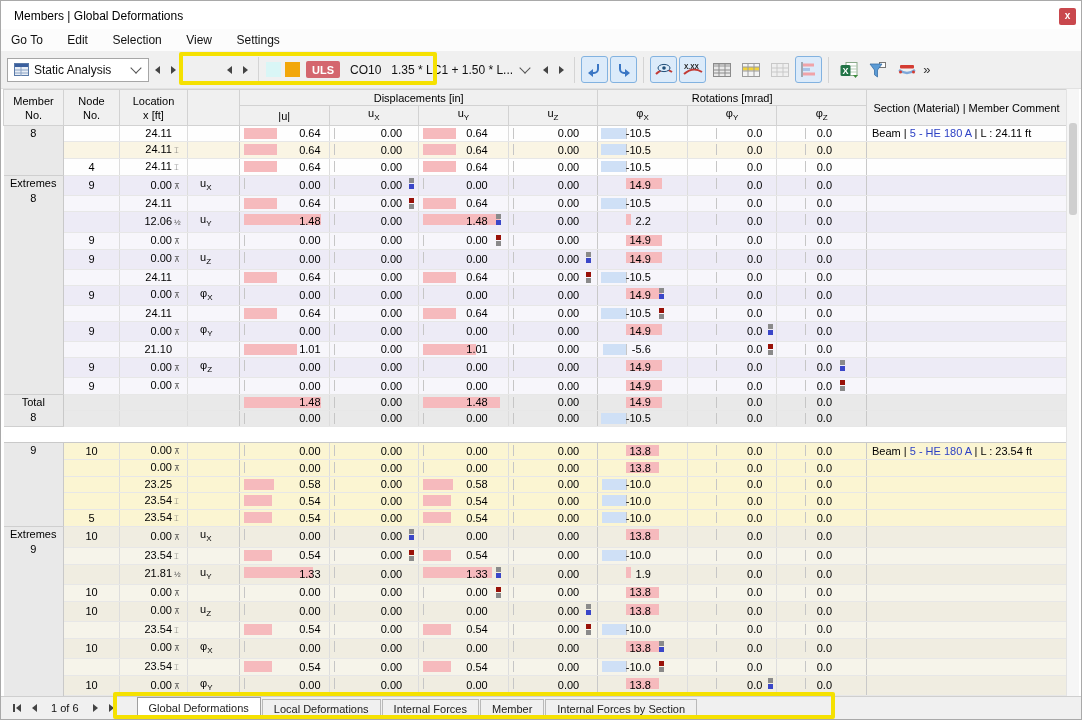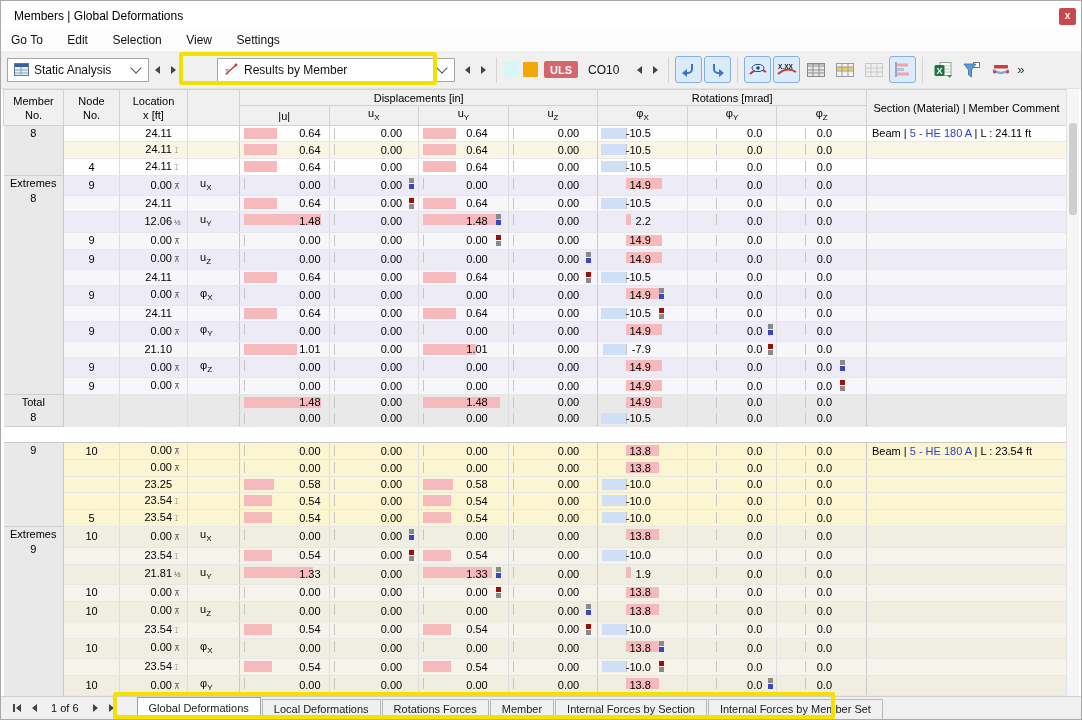--- a/index.html
+++ b/index.html
@@ -133,44 +133,35 @@
       <span class="lbl">Static Analysis</span>
       <i class="chev"></i>
     </div>
     <div class="arrbtn">
         <i class="tri l"></i>
       </div>
     <div class="arrbtn">
         <i class="tri r"></i>
       </div>
     <div style="width:36px;"></div>
-    <div class="combo" style="width:238px;">
-      <span style="margin-right:6px;">
-        <svg width="14" height="13" viewBox="0 0 14 13">
-            <line x1="2" y1="11" x2="12" y2="2" stroke="#c23b36" stroke-width="1.6"></line>
-            <circle cx="12" cy="2" r="1.4" fill="#c23b36"></circle>
-            <line x1="3" y1="6.5" x2="3" y2="11" stroke="#8a8a8a"></line>
-            <line x1="1.5" y1="6.5" x2="4.5" y2="6.5" stroke="#8a8a8a"></line>
-            <line x1="1.5" y1="11" x2="4.5" y2="11" stroke="#8a8a8a"></line>
-          </svg>
-      </span>
-      <span class="lbl">Results by Member</span>
-      <i class="chev"></i>
-    </div>
     <div class="arrbtn" style="margin-left:4px;">
         <i class="tri l"></i>
       </div>
     <div class="arrbtn">
         <i class="tri r"></i>
       </div>
     <div class="tsep"></div>
     <div class="swatch" style="background:#d9f6f6;"></div>
     <div class="swatch" style="background:#f2a70a;"></div>
     <div class="badge" style="background:#d4666e;">ULS</div>
     <span class="codetxt">CO10</span>
+    <div class="flatcombo">
+      <span>1.35 * LC1 + 1.50 * L...</span>
+      <i class="chev"></i>
+    </div>
     <div class="arrbtn" style="margin-left:6px;">
         <i class="tri l"></i>
       </div>
     <div class="arrbtn">
         <i class="tri r"></i>
       </div>
     <div class="tsep"></div>
     <div class="icobtn on">
       <svg width="17" height="16" viewBox="0 0 17 16">
           <path d="M12,2 v5 a4,4 0 0 1 -4,4 H6" fill="none" stroke="#3a76c4" stroke-width="2"></path>
@@ -472,21 +463,21 @@
             <td class="sec"></td>
           </tr>
           <tr class="lb">
             <td class="node"></td>
             <td class="loc"><span class="v">21.10</span><span class="sym"></span></td>
             <td class="comp gsep"></td>
             <td class="num c-u"><i class="tick" style="left:4px"></i><i class="bar" style="left:4px;width:53px;background:#f6babd"></i><span class="v">1.01</span></td>
             <td class="num c-ux"><i class="tick" style="left:4px"></i><span class="v">0.00</span></td>
             <td class="num c-uy"><i class="tick" style="left:4px"></i><i class="bar" style="left:4px;width:53px;background:#f6babd"></i><span class="v">1.01</span></td>
             <td class="num c-uz gsep"><i class="tick" style="left:4px"></i><span class="v">0.00</span></td>
-            <td class="num c-px"><i class="tick" style="left:28px"></i><i class="bar" style="left:5px;width:23px;background:#cfe0f6"></i><span class="v">-7.9</span></td>
+            <td class="num c-px"><i class="tick" style="left:28px"></i><i class="bar" style="left:5px;width:23px;background:#cfe0f6"></i><span class="v">-5.6</span></td>
             <td class="num c-py"><i class="tick" style="left:28px"></i><span class="mk">
                 <i style="background:#991108"></i>
                 <i style="background:#8a8a8a"></i>
               </span><span class="v">0.0</span></td>
             <td class="num c-pz gsep"><i class="tick" style="left:28px"></i><span class="v">0.0</span></td>
             <td class="sec"></td>
           </tr>
           <tr class="la">
             <td class="node">9</td>
             <td class="loc"><span class="v">0.00</span><span class="sym">⊼</span></td>
@@ -794,23 +785,22 @@
           <i class="tri r"></i>
         </div>
       <div class="pbtn">
           <i class="tri r"></i>
           <i class="vbar"></i>
         </div>
     </div>
     <div class="tabs">
         <div class="tab active">Global Deformations</div>
         <div class="tab">Local Deformations</div>
-        <div class="tab">Rotations Forces</div>
+        <div class="tab">Internal Forces</div>
         <div class="tab">Member</div>
         <div class="tab">Internal Forces by Section</div>
-        <div class="tab">Internal Forces by Member Set</div>
       </div>
   </div>
 
   <div class="hl hl-toolbar"></div>
   <div class="hl hl-tabs"></div>
 
 </div>
 
 </body></html>

